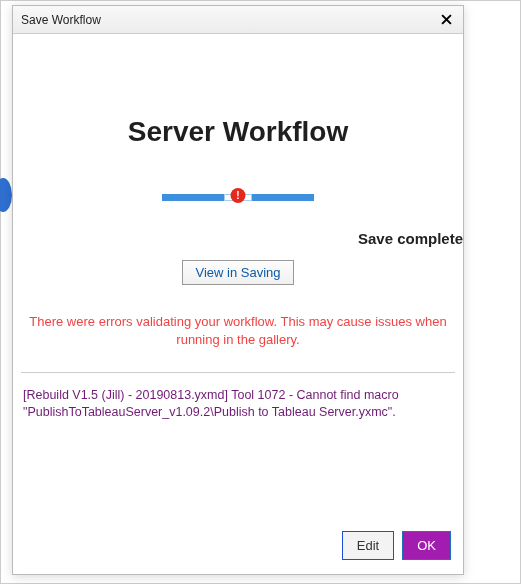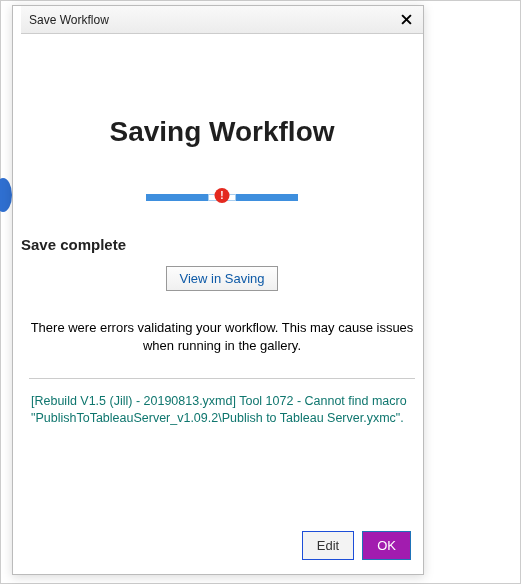--- a/index.html
+++ b/index.html
@@ -23,29 +23,28 @@
   width: 18px;
   height: 34px;
   background: #2f6fd0;
   border-radius: 50% 50% 50% 50%;
   z-index: 0;
 }
 .dialog {
   position: absolute;
   left: 12px;
   top: 5px;
-  width: 412px;
+  width: 452px;
   height: 570px;
   background: #fff;
   border: 1px solid #bbb;
   box-shadow: 0 2px 10px rgba(0,0,0,0.15);
   z-index: 2;
   display: flex;
   flex-direction: column;
-  padding-left: 8px;
 }
 .titlebar {
   height: 28px;
   background: linear-gradient(#f9f9f9, #ececec);
   border-bottom: 1px solid #ccc;
   display: flex;
   align-items: center;
   padding: 0 8px;
 }
 .titlebar-title {
@@ -127,54 +126,54 @@
   align-items: center;
   justify-content: center;
 }
 .error-dot::after {
   content: "!";
   color: #fff;
   font-size: 10px;
   font-weight: 700;
 }
 .status-line {
-  text-align: left;
+  text-align: right;
   font-size: 15px;
   font-weight: 700;
   color: #222;
-  margin-top: 30px;
+  margin-top: 24px;
 }
 .browser-btn-wrap {
   text-align: center;
   margin-top: 13px;
 }
 .browser-btn {
   display: inline-block;
   border: 1px solid #999;
   background: linear-gradient(#fdfdfd,#f0f0f0);
   color: #0e5aa7;
   font-size: 13px;
   padding: 4px 12px;
   cursor: pointer;
 }
 .warning-text {
   text-align: center;
   font-size: 13px;
-  color: #000000;
+  color: #ef4444;
   margin: 28px 8px 0;
   line-height: 1.35;
 }
 .divider {
   border: none;
   border-top: 1px solid #ccc;
   margin: 24px 8px 0;
 }
 .error-msg {
   font-size: 12.5px;
-  color: #0f766e;
+  color: #701a75;
   margin: 14px 10px 0;
   line-height: 1.35;
 }
 .footer {
   display: flex;
   justify-content: flex-end;
   gap: 8px;
   padding: 10px 12px 14px;
 }
 .btn {
@@ -202,21 +201,21 @@
   <div class="titlebar">
     <span class="titlebar-title">Save Workflow</span>
     <span class="close-btn">
       <svg viewBox="0 0 10 10">
         <path d="M1 1 L9 9 M9 1 L1 9" stroke="#000" stroke-width="1.8" fill="none"></path>
       </svg>
     </span>
   </div>
 
   <div class="content">
-    <h1 class="heading">Saving Workflow</h1>
+    <h1 class="heading">Server Workflow</h1>
 
     <div class="progress-wrap">
       <div class="progress-bar">
         <div class="prog-seg-left"></div>
         <div class="prog-mid"></div>
         <div class="prog-seg-right"></div>
       </div>
       <div class="error-dot"></div>
     </div>
 

